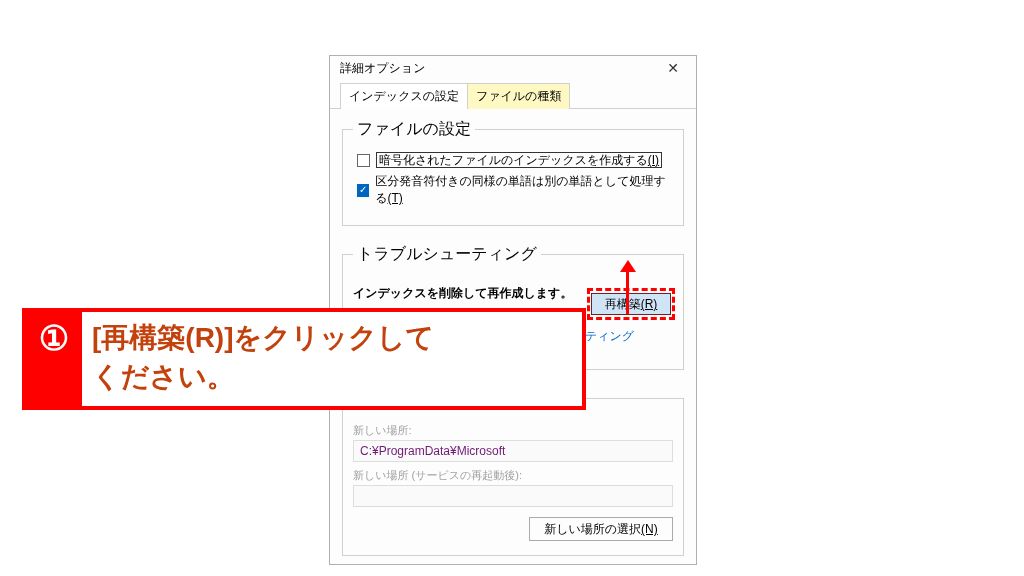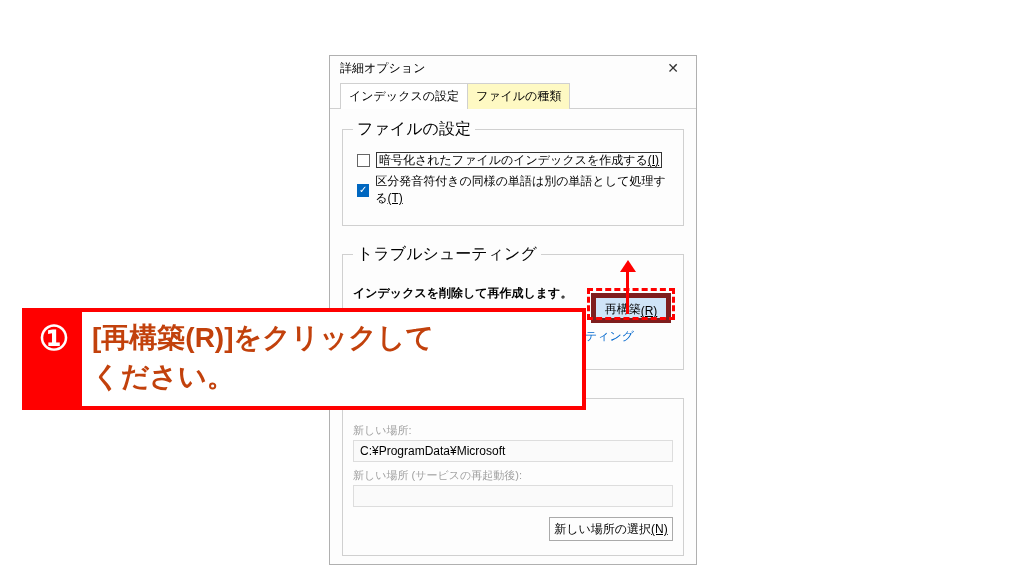--- a/index.html
+++ b/index.html
@@ -91,45 +91,45 @@
     color: #fff;
     border-color: #0067c0;
   }
   .under { text-decoration: underline; }
   .outline-lbl { border: 1px solid #333; padding: 0 2px; }
   .trouble-text { margin: 12px 0 10px 0; font-weight: bold; }
   .link { color: #0066cc; cursor: default; }
   .rebuild-btn {
     position: absolute;
     right: 12px; top: 28px;
-    width: 80px; height: 30px;
-    border: 5px solid #7f1d1d;
+    width: 80px; height: 22px;
+    border: 1px solid #7f1d1d;
     background: #cfe4f7;
-    display: flex; align-items: flex-end; justify-content: center;
+    display: flex; align-items: center; justify-content: center;
     font-size: 12px;
   }
   .highlight-border {
     position: absolute;
     right: 8px; top: 23px;
     width: 88px; height: 32px;
     border: 3px dashed #ff0000;
     pointer-events: none;
   }
   .disabled-field {
     border: 1px solid #ddd;
-    color: #000000;
+    color: #701a75;
     background: #fafafa;
     height: 22px;
     display: flex; align-items: center;
     padding: 0 6px;
     margin-top: 2px;
   }
   .idx-loc-label { color: #a0a0a0; margin-top: 6px; font-size: 11px; }
   .select-new {
-    width: 124px; height: 24px;
+    width: 144px; height: 24px;
     border: 1px solid #aaa;
     background: #fdfdfd;
     display: flex; align-items: center; justify-content: center;
     font-size: 12px;
     margin-left: auto;
     margin-top: 10px;
   }
   .help-link { margin: 14px 4px 8px 4px; }
 
   

